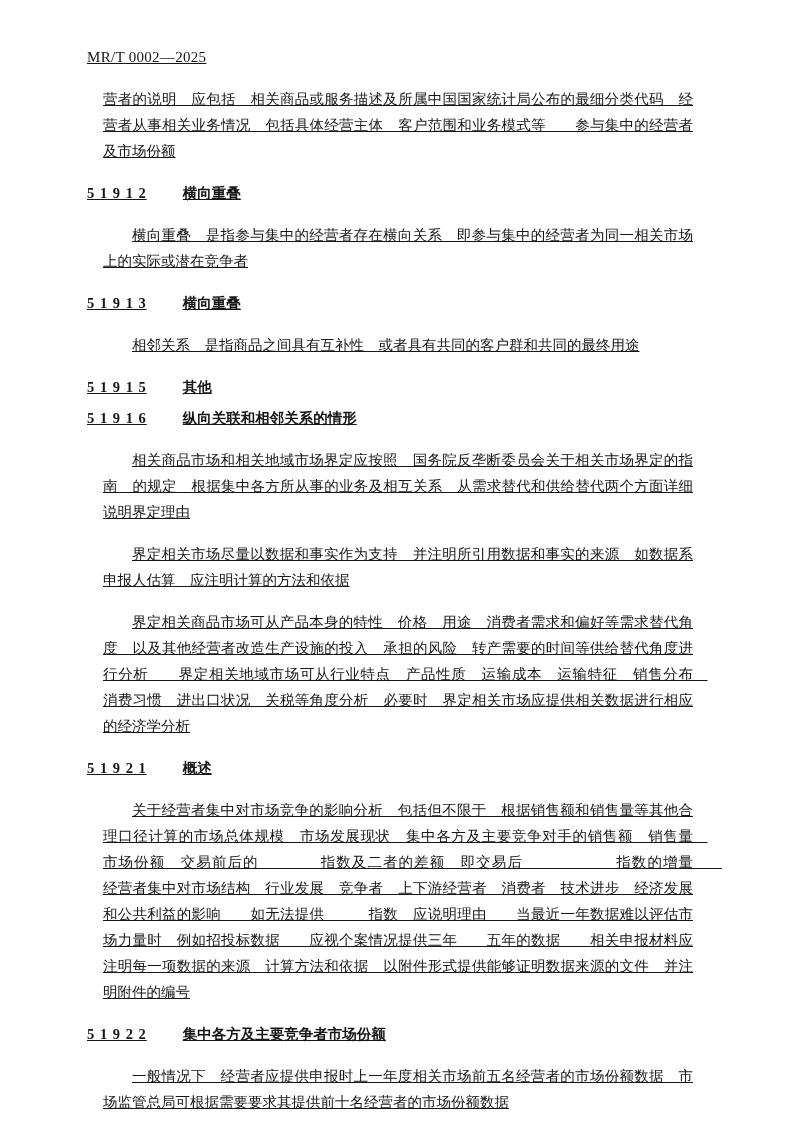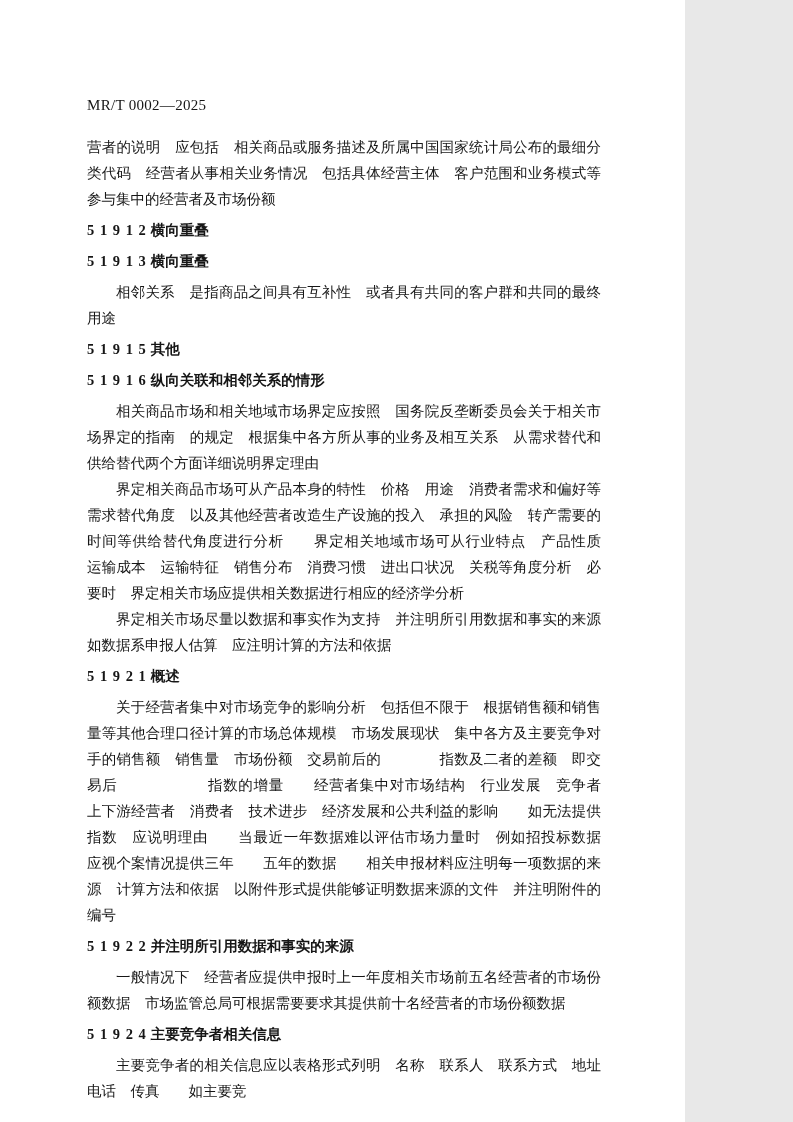--- a/index.html
+++ b/index.html
@@ -3,89 +3,91 @@
 <meta charset="utf-8">
 <style>
   html, body { margin: 0; padding: 0; }
   body {
     width: 793px; height: 1122px;
     background: #e8e8e8;
     font-family: "Liberation Serif", "DejaVu Serif", serif;
   }
   .page {
     position: relative;
-    width: 685px; height: 1122px;
+    width: 793px; height: 1122px;
     background: #ffffff;
     color: #161616;
     overflow: hidden;
     box-sizing: border-box;
-    padding: 96px 84px 0 87px;
+    padding: 48px 84px 0 87px;
+    text-decoration: underline;
   }
   .doc-number {
     font-size: 15px;
     line-height: 18px;
     margin: 0 0 20px 0;
     font-weight: normal;
     letter-spacing: 0.3px;
   }
   .para {
     font-size: 14.5px;
     line-height: 26px;
-    margin: 0;
+    margin: 16px;
     text-align: justify;
     word-break: break-all;
   }
   .para.indent { text-indent: 29px; }
   .heading {
     font-size: 14.5px;
     line-height: 26px;
     font-weight: bold;
     margin: 5px 0;
   }
   .heading .hnum {
-    margin-right: 4px;
+    margin-right: 36px;
     letter-spacing: 1px;
     font-weight: bold;
   }
 </style>
 </head>
 <body>
 
 <div class="page">
 
   <p class="doc-number">MR/T 0002—2025</p>
 
   <main>
 
     <p class="para">营者的说明　应包括　相关商品或服务描述及所属中国国家统计局公布的最细分类代码　经营者从事相关业务情况　包括具体经营主体　客户范围和业务模式等　　参与集中的经营者及市场份额</p>
 
     <h3 class="heading"><span class="hnum">5 1 9 1 2</span><span class="htitle">横向重叠</span></h3>
 
+    <p class="para indent">横向重叠　是指参与集中的经营者存在横向关系　即参与集中的经营者为同一相关市场上的实际或潜在竞争者</p>
 
     <h3 class="heading"><span class="hnum">5 1 9 1 3</span><span class="htitle">横向重叠</span></h3>
 
 
 
     <p class="para indent">相邻关系　是指商品之间具有互补性　或者具有共同的客户群和共同的最终用途</p>
 
     <h3 class="heading"><span class="hnum">5 1 9 1 5</span><span class="htitle">其他</span></h3>
 
 
     <h3 class="heading"><span class="hnum">5 1 9 1 6</span><span class="htitle">纵向关联和相邻关系的情形</span></h3>
 
     <p class="para indent">相关商品市场和相关地域市场界定应按照　国务院反垄断委员会关于相关市场界定的指南　的规定　根据集中各方所从事的业务及相互关系　从需求替代和供给替代两个方面详细说明界定理由</p>
+    <p class="para indent">界定相关市场尽量以数据和事实作为支持　并注明所引用数据和事实的来源　如数据系申报人估算　应注明计算的方法和依据</p>
     <p class="para indent">界定相关商品市场可从产品本身的特性　价格　用途　消费者需求和偏好等需求替代角度　以及其他经营者改造生产设施的投入　承担的风险　转产需要的时间等供给替代角度进行分析　　界定相关地域市场可从行业特点　产品性质　运输成本　运输特征　销售分布　消费习惯　进出口状况　关税等角度分析　必要时　界定相关市场应提供相关数据进行相应的经济学分析</p>
-    <p class="para indent">界定相关市场尽量以数据和事实作为支持　并注明所引用数据和事实的来源　如数据系申报人估算　应注明计算的方法和依据</p>
 
 
     <h3 class="heading"><span class="hnum">5 1 9 2 1</span><span class="htitle">概述</span></h3>
 
     <p class="para indent">关于经营者集中对市场竞争的影响分析　包括但不限于　根据销售额和销售量等其他合理口径计算的市场总体规模　市场发展现状　集中各方及主要竞争对手的销售额　销售量　市场份额　交易前后的　　　　指数及二者的差额　即交易后　　　　　　指数的增量　　经营者集中对市场结构　行业发展　竞争者　上下游经营者　消费者　技术进步　经济发展和公共利益的影响　　如无法提供　　　指数　应说明理由　　当最近一年数据难以评估市场力量时　例如招投标数据　　应视个案情况提供三年　　五年的数据　　相关申报材料应注明每一项数据的来源　计算方法和依据　以附件形式提供能够证明数据来源的文件　并注明附件的编号</p>
 
-    <h3 class="heading"><span class="hnum">5 1 9 2 2</span><span class="htitle">并注明所引用数据和事实的来源</span></h3>
+    <h3 class="heading"><span class="hnum">5 1 9 2 2</span><span class="htitle">集中各方及主要竞争者市场份额</span></h3>
 
     <p class="para indent">一般情况下　经营者应提供申报时上一年度相关市场前五名经营者的市场份额数据　市场监管总局可根据需要要求其提供前十名经营者的市场份额数据</p>
 
     <h3 class="heading"><span class="hnum">5 1 9 2 4</span><span class="htitle">主要竞争者相关信息</span></h3>
 
     <p class="para indent">主要竞争者的相关信息应以表格形式列明　名称　联系人　联系方式　地址　电话　传真　　如主要竞</p>
 
   </main>
 </div>
 

